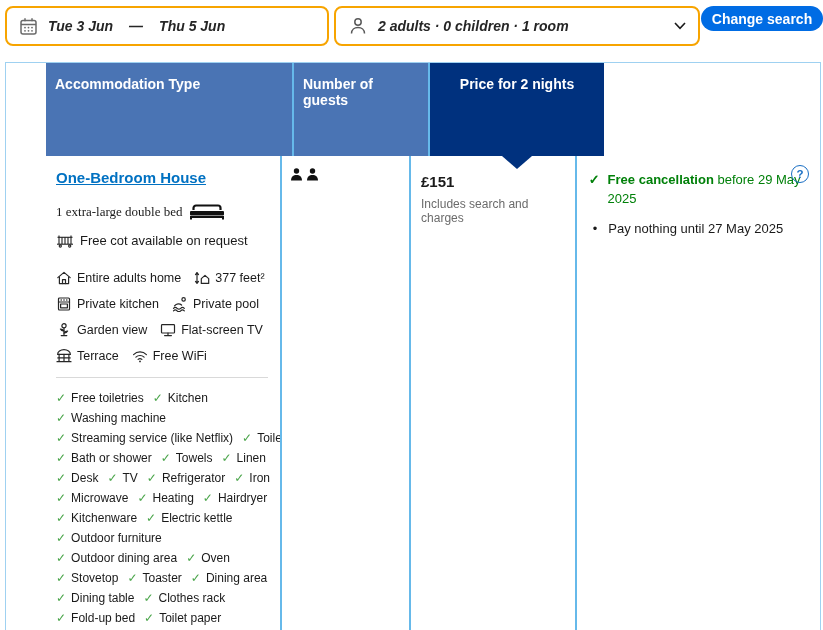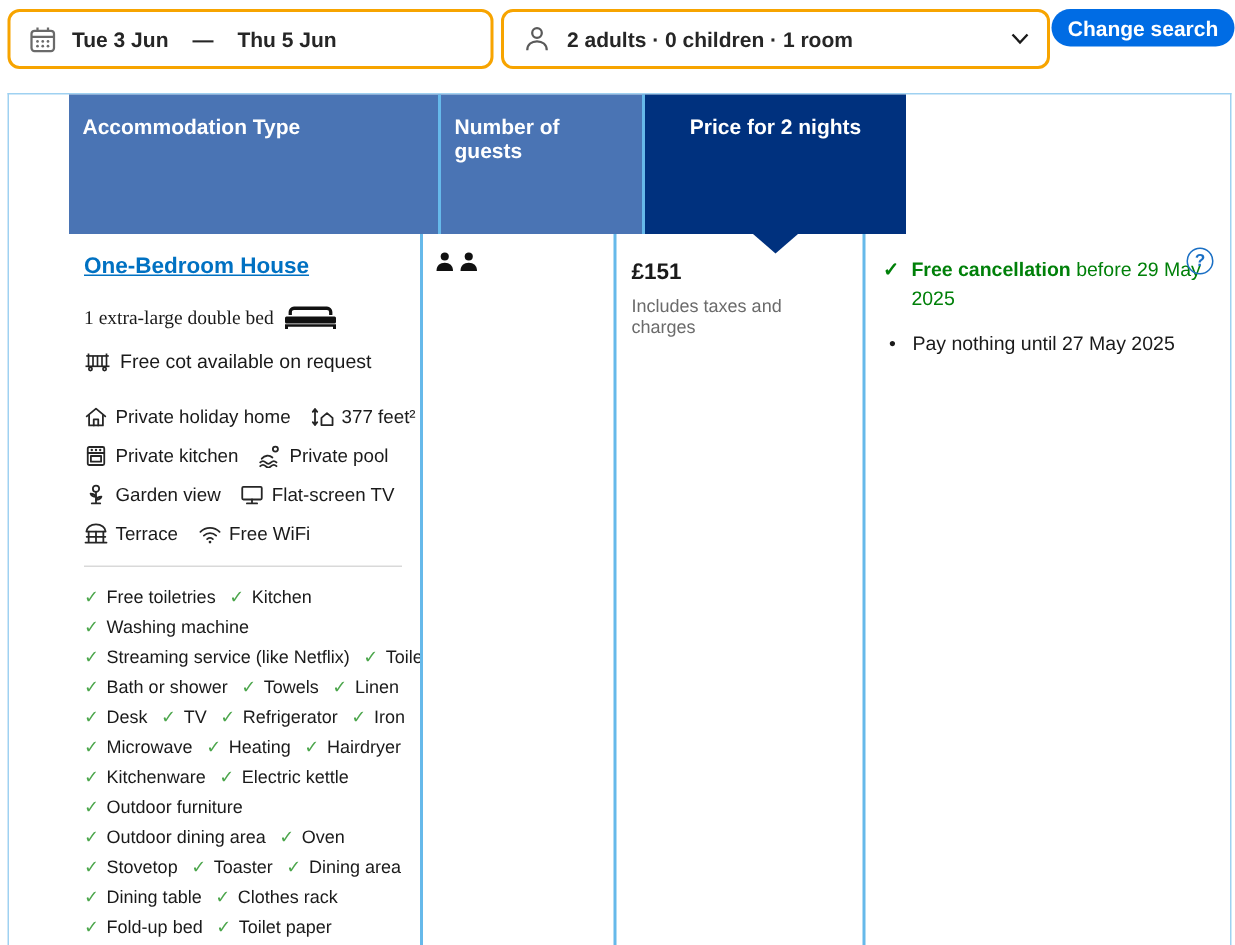--- a/index.html
+++ b/index.html
@@ -7,21 +7,21 @@
   body {
     font-family: "Liberation Sans", sans-serif;
     background:#fff; color:#1a1a1a; position:relative; overflow:hidden;
   }
   
   .topbar { position:absolute; left:0; top:0; width:823px; height:56px; }
   .field {
     position:absolute; top:6px; height:40px; background:#fff;
     border:2px solid #f7a400; border-radius:8px;
     display:flex; align-items:center; gap:10px; padding:0 12px;
-    font-size:14px; font-weight:600; color:#262626; cursor:pointer;
+    font-size:14px; font-weight:600; color:#262626; cursor:pointer;font-style:italic;
   }
   .date-field { left:5px; width:324px; }
   .occupancy-field { left:334px; width:366px; }
   .occupancy-field .chev { margin-left:auto; display:flex; align-items:center; }
   .date-sep { font-weight:600; margin:0 6px; }
   .change-search {
     position:absolute; left:701px; top:6px; width:122px; height:25px;
     background:#006ce4; color:#fff; border:none; border-radius:20px;
     font-family:"Liberation Sans",sans-serif; font-size:14px; font-weight:700; cursor:pointer;
   }
@@ -175,21 +175,21 @@
       <div class="facilities">
           <div class="fac-row">
             <span class="fac-item">
               <span class="fac-icon">
                 <svg viewBox="0 0 16 16" fill="none" stroke="#262626" stroke-width="1.2" stroke-linecap="round" stroke-linejoin="round">
                   <path d="M1.8,7.6 L8,2.4 L14.2,7.6"></path>
                   <path d="M3.4,7 V13.6 H12.6 V7"></path>
                   <path d="M6.5,13.6 V9.6 H9.5 V13.6"></path>
                 </svg>
               </span>
-              <span>Private holiday home</span>
+              <span>Entire adults home</span>
             </span>
             <span class="fac-item">
               <span class="fac-icon">
                 <svg viewBox="0 0 16 16" fill="none" stroke="#262626" stroke-width="1.2" stroke-linecap="round" stroke-linejoin="round">
                   <path d="M3,2.7 V13.3 M3,2.7 l-1.5,1.9 M3,2.7 l1.5,1.9 M3,13.3 l-1.5,-1.9 M3,13.3 l1.5,-1.9"></path>
                   <path d="M7.3,13.4 V8.6 L11,5.4 L14.7,8.6 V13.4 Z"></path>
                 </svg>
               </span>
               <span>377 feet²</span>
             </span>
@@ -384,21 +384,21 @@
             <svg width="13" height="13" viewBox="0 0 13 13">
               <circle cx="6.5" cy="3" r="2.7" fill="#111"></circle>
               <path d="M1,12.6 C1,8.9 3.3,7.1 6.5,7.1 s5.5,1.8 5.5,5.5 Z" fill="#111"></path>
             </svg>
           </span>
         </div>
     </div>
 
     <div class="td c3">
       <div class="price-amount">£151</div>
-      <div class="price-note">Includes taxes and charges</div>
+      <div class="price-note">Includes search and charges</div>
     </div>
 
     <div class="td c4">
       <div class="choice-cancel">
         <span class="chk">✓</span>
         <span>
           <b>Free cancellation</b>
           <span>before 29 May 2025</span>
         </span>
       </div>

